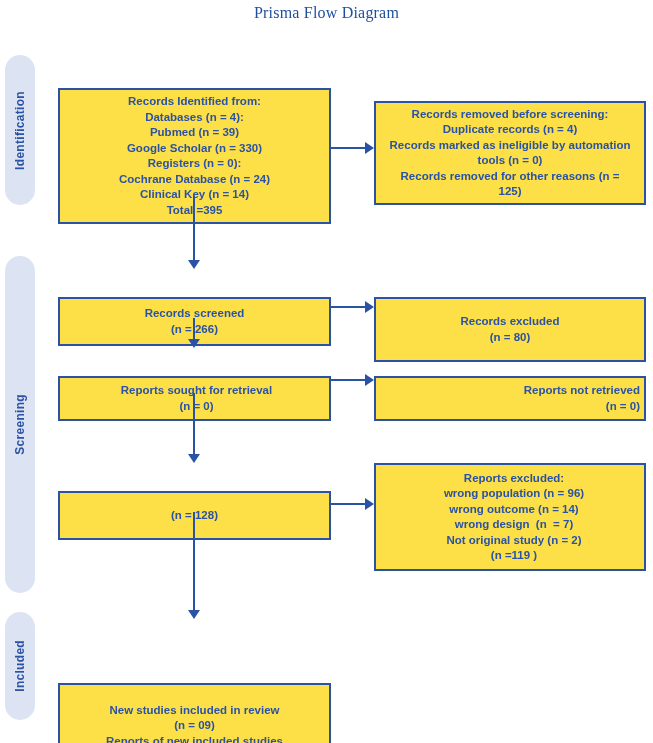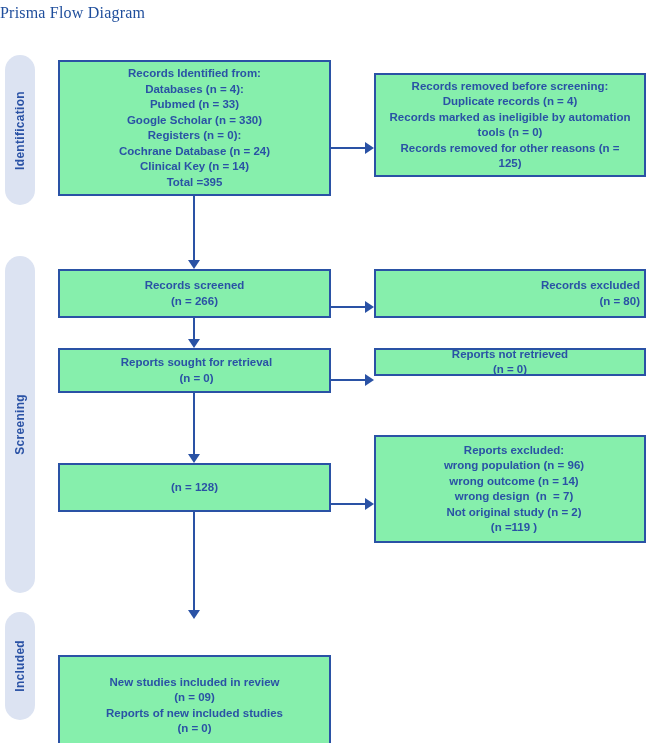--- a/index.html
+++ b/index.html
@@ -13,21 +13,21 @@
     position: relative;
     font-family: "Liberation Sans", sans-serif;
     overflow: hidden;
   }
 
   #diagram-title {
     position: absolute;
     top: 4px;
     left: 0;
     width: 653px;
-    text-align: left;
+    text-align: center;
     font-family: "Liberation Serif", serif;
     font-size: 16px;
     color: #1f4e9c;
     letter-spacing: 0.2px;
   }
 
   
   .stage-pill {
     position: absolute;
     left: 5px;
@@ -49,40 +49,41 @@
   }
   #stage-identification { top: 55px;  height: 150px; }
   #stage-screening     { top: 256px; height: 337px; }
   #stage-included      { top: 612px; height: 108px; }
 
   
   .flow-box {
     position: absolute;
     box-sizing: border-box;
     border: 2px solid #2a52a5;
-    background: #86efac;
+    background: #fde047;
     color: #2a52a5;
     font-size: 11.5px;
     font-weight: bold;
     line-height: 15.5px;
     text-align: center;
     display: flex;
     align-items: center;
     justify-content: center;
     padding: 2px 4px;
+    margin-top: 28px;
   }
   .flow-box .lines { width: 100%; }
   .flow-box .lines div { white-space: pre; }
 
   #box-records-identified   { left: 58px;  top: 60px;  width: 273px; height: 136px; }
   #box-records-removed      { left: 374px; top: 73px;  width: 272px; height: 104px; }
   #box-records-screened     { left: 58px;  top: 269px; width: 273px; height: 49px; }
-  #box-records-excluded     { left: 374px; top: 269px; width: 272px; height: 49px; text-align: right; }
+  #box-records-excluded     { left: 374px; top: 269px; width: 272px; height: 65px; }
   #box-reports-sought       { left: 58px;  top: 348px; width: 273px; height: 45px; padding-left: 8px; }
-  #box-reports-not-retrieved{ left: 374px; top: 348px; width: 272px; height: 28px; }
+  #box-reports-not-retrieved{ left: 374px; top: 348px; width: 272px; height: 45px; text-align: right; }
   #box-reports-assessed     { left: 58px;  top: 463px; width: 273px; height: 49px; }
   #box-reports-excluded     { left: 374px; top: 435px; width: 272px; height: 108px; padding-left: 12px; }
   #box-new-studies          { left: 58px;  top: 655px; width: 273px; height: 101px; }
 
   
   .vline {
     position: absolute;
     width: 2px;
     background: #2a52a5;
   }
@@ -143,21 +144,21 @@
   <span>Screening</span>
 </div>
 <div class="stage-pill" id="stage-included">
   <span>Included</span>
 </div>
 
 <div class="flow-box" id="box-records-identified">
   <div class="lines">
     <div>Records Identified from:</div>
     <div>Databases (n = 4):</div>
-    <div>Pubmed (n = 33)</div>
+    <div>Pubmed (n = 39)</div>
     <div>Google Scholar (n = 330)</div>
     <div>Registers (n = 0):</div>
     <div>Cochrane Database (n = 24)</div>
     <div>Clinical Key (n = 14)</div>
     <div>Total =395</div>
   </div>
 </div>
 
 <div class="flow-box" id="box-records-removed">
   <div class="lines">

